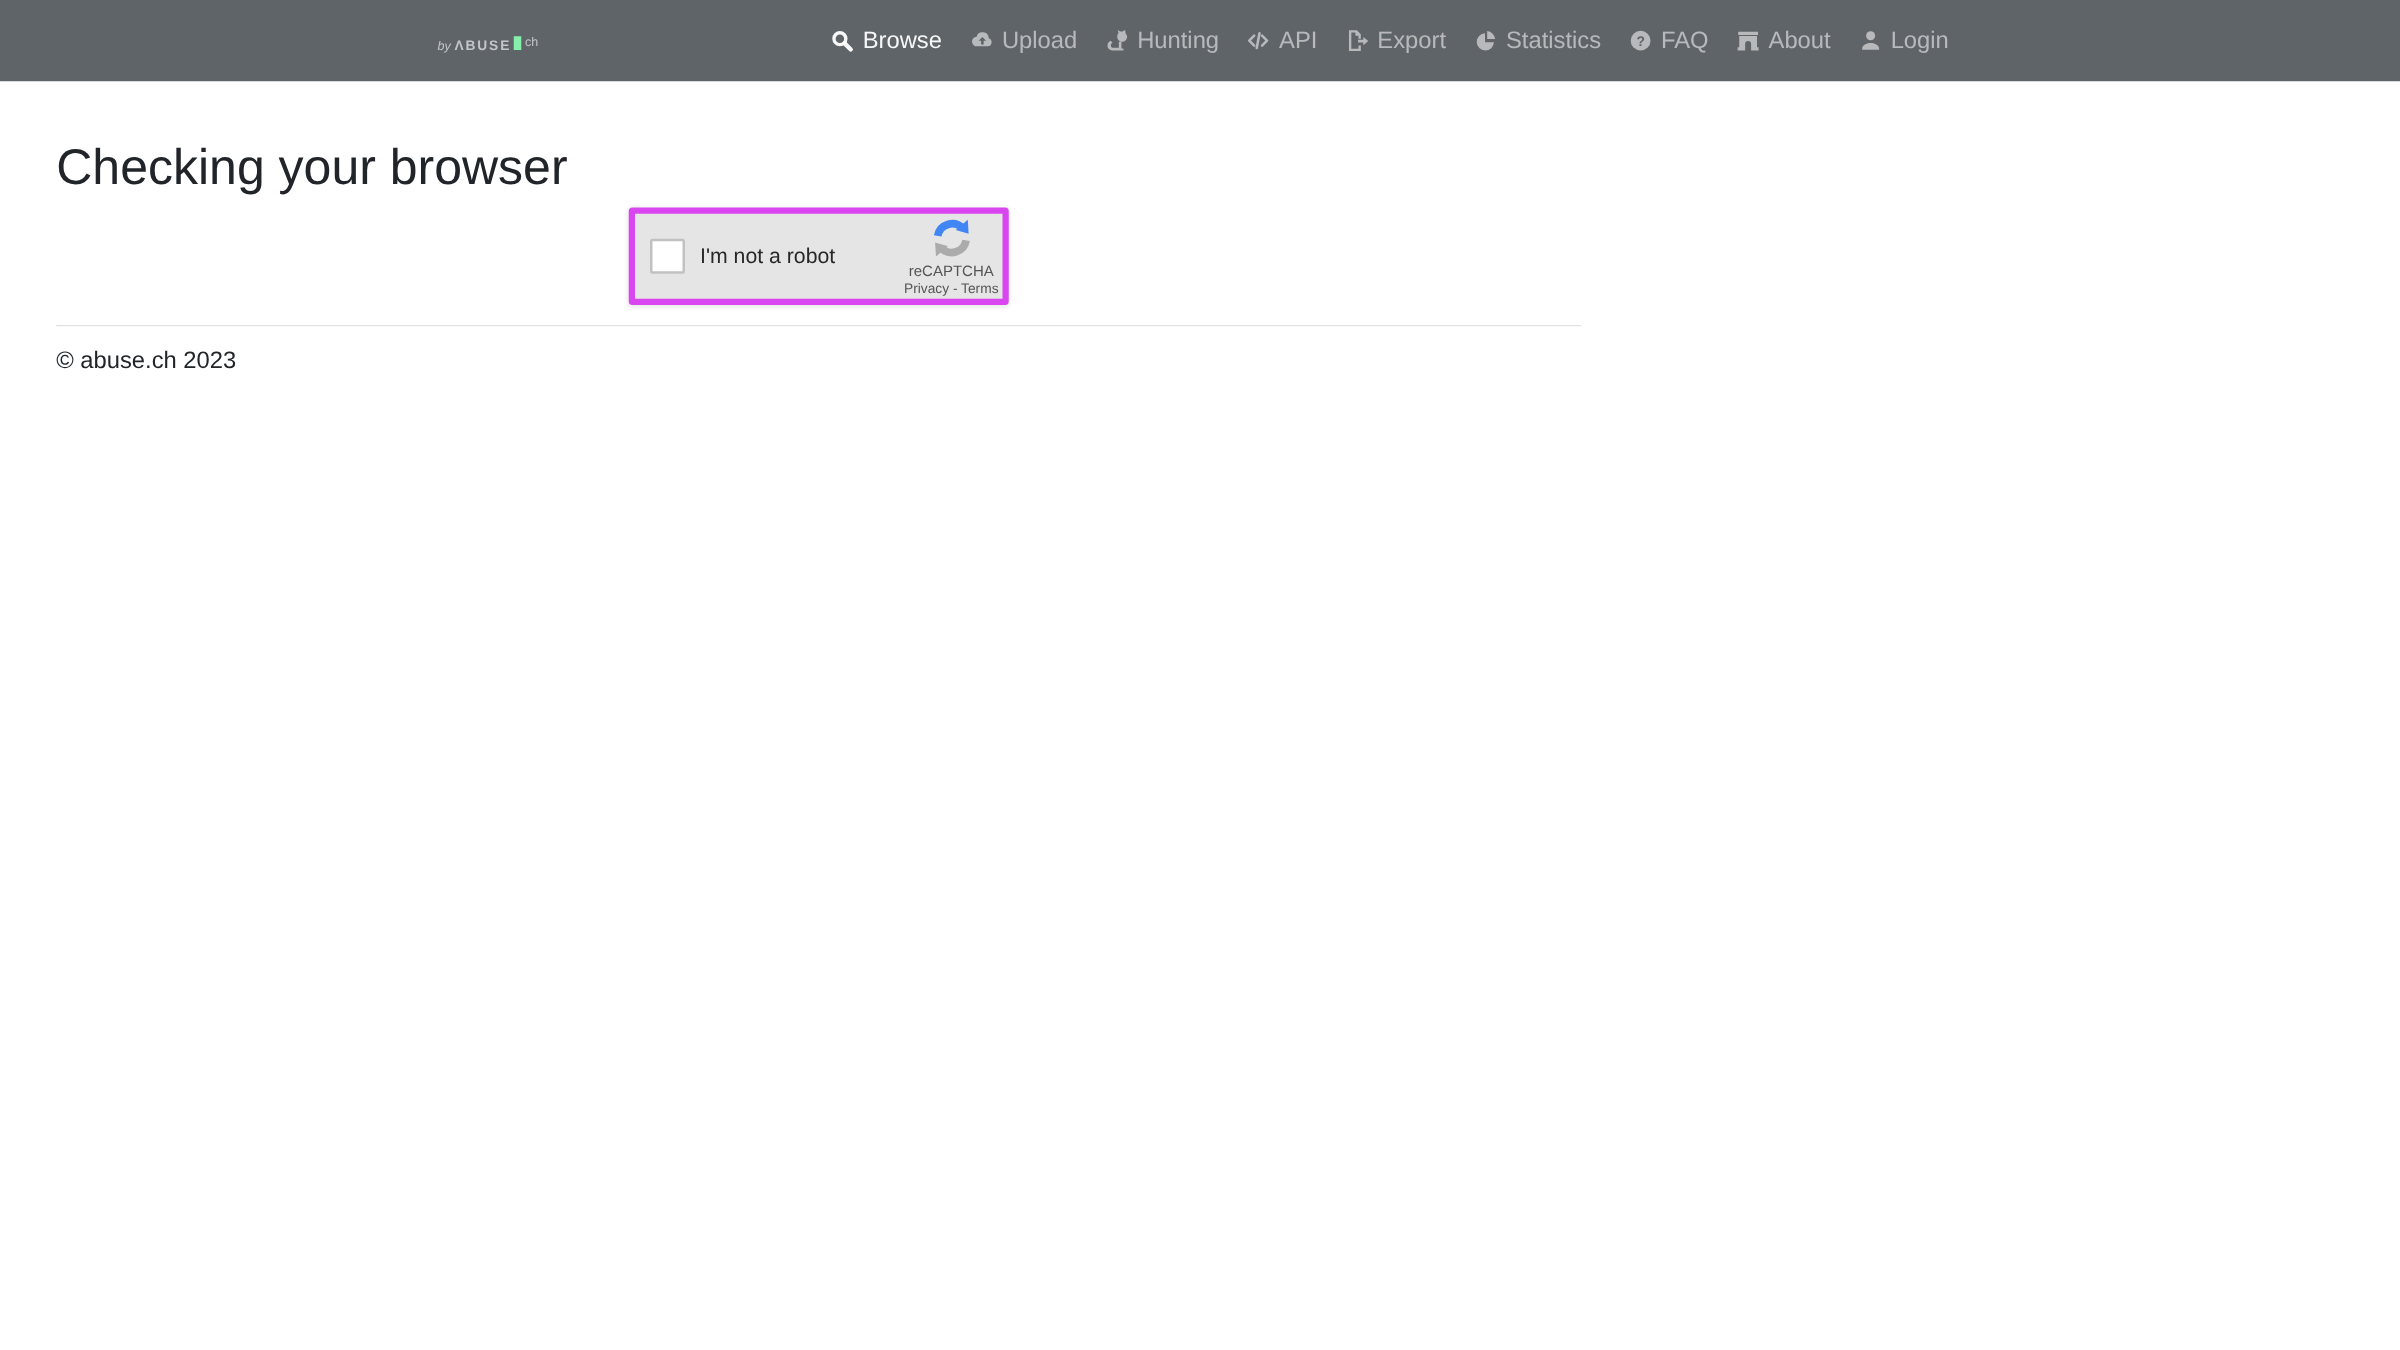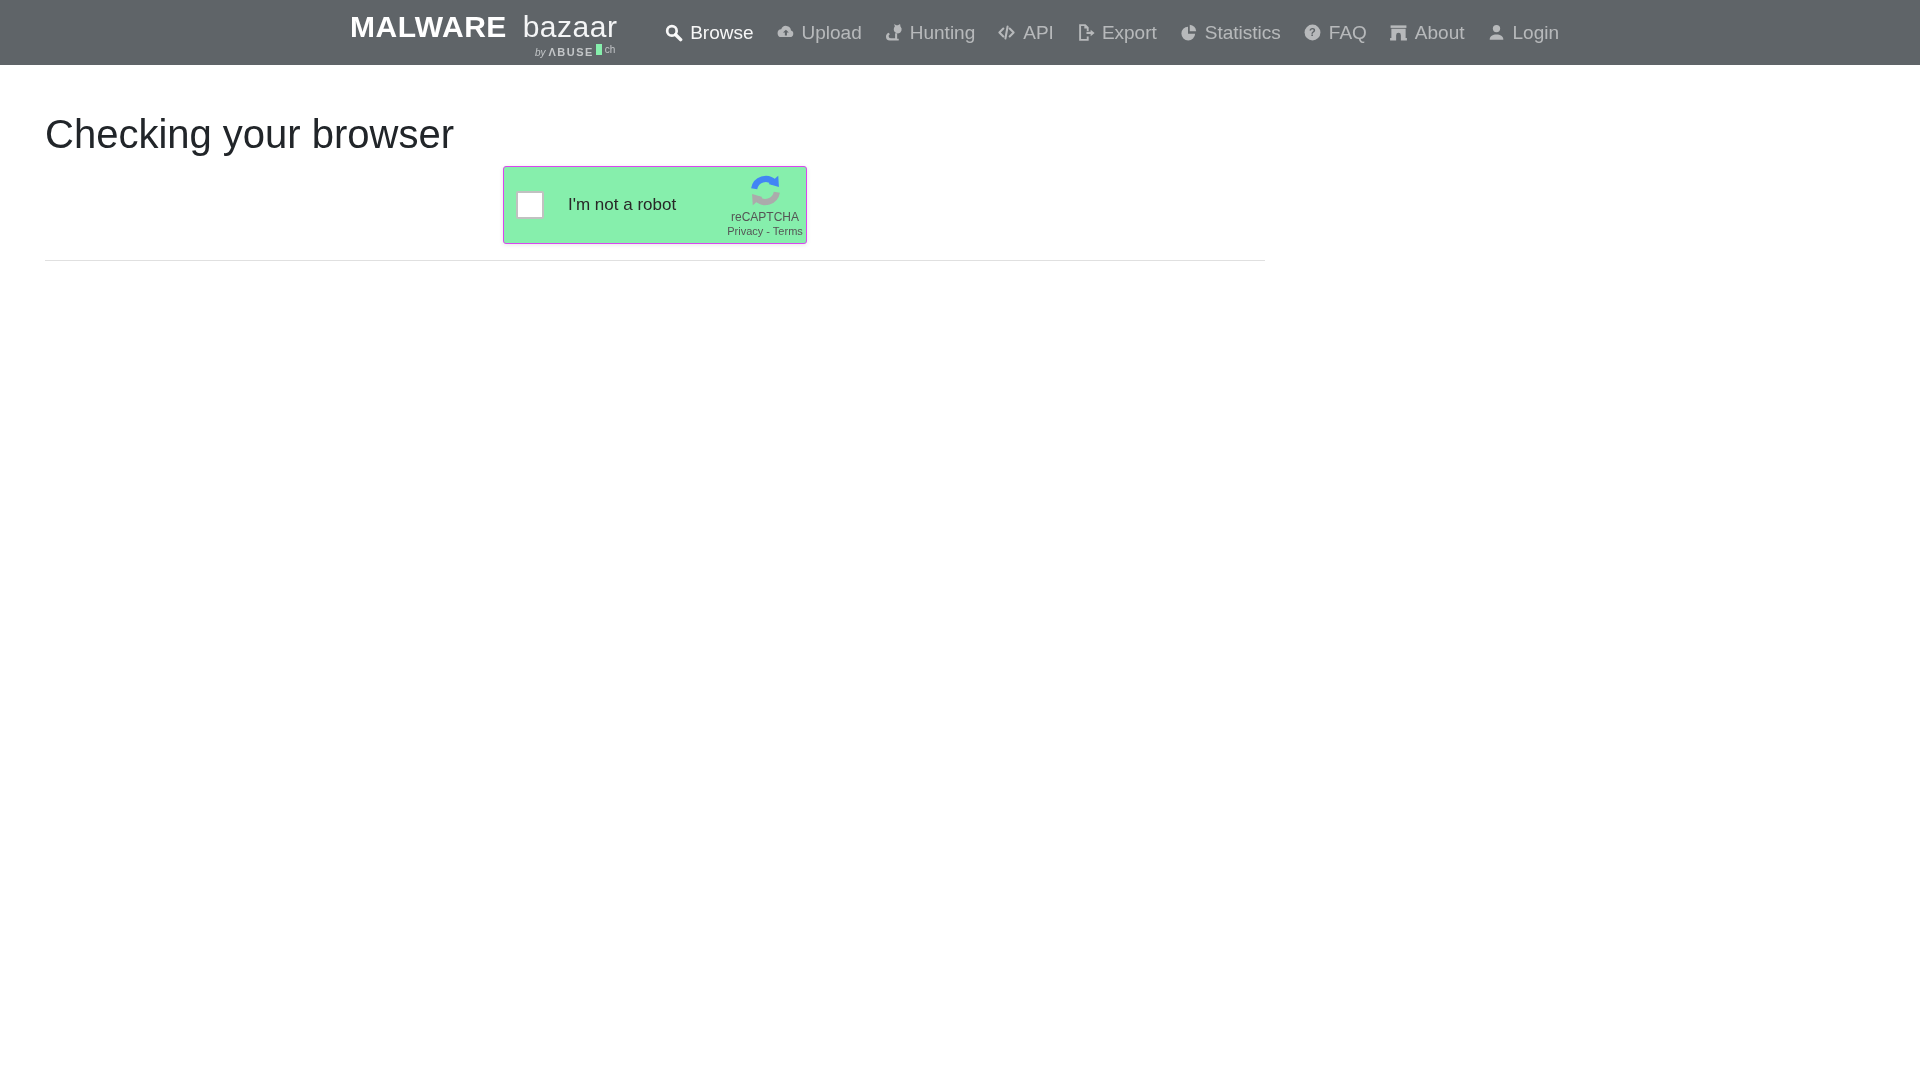--- a/index.html
+++ b/index.html
@@ -46,23 +46,23 @@
     margin:44px 0 8px;color:var(--text);
   }
   .instruction{
     text-align:center;font-size:19px;line-height:1.2;
     margin:46px 0 16px;color:var(--text);
   }
 
   
   .recaptcha{
     width:304px;height:78px;margin:0 auto;
-    background:#86efac;border:1px solid #d946ef;border-radius:3px;
+    background:#e5e5e5;border:5px solid #d946ef;border-radius:3px;
     box-shadow:0 1px 4px rgba(0,0,0,.10);
-    display:flex;align-items:center;gap:12px;
+    display:flex;align-items:center;
   }
   .recaptcha-checkbox{
     width:28px;height:28px;background:#fff;
     border:2px solid #c1c1c1;border-radius:2px;
     margin-left:12px;cursor:pointer;flex:0 0 auto;
   }
   .recaptcha-label{font-size:17px;color:#282727;margin-left:12px;}
   .recaptcha-right{
     margin-left:auto;margin-right:9px;
     display:flex;flex-direction:column;align-items:center;width:64px;
@@ -79,24 +79,20 @@
   .footer-text{font-size:19px;margin:17px 0;color:var(--text);}
 </style>
 </head>
 <body>
 
 <div class="page">
 
   <nav class="navbar">
     <div class="container navbar-inner">
       <a class="brand" href="#">
-        <span class="brand-main">
-          <span class="brand-malware">MALWARE</span>
-          <span class="brand-bazaar">bazaar</span>
-        </span>
         <span class="brand-tag">
           <span class="brand-by">by</span><span class="brand-abuse">ΛBUSE</span><span class="brand-tld">ch</span>
         </span>
       </a>
 
       <ul class="nav">
         <li>
             <a href="#" class="nav-link active">
           <span>
                 <svg viewBox="0 0 24 24">
@@ -228,15 +224,16 @@
         <span class="recaptcha-links">
           <a href="#">Privacy</a>
           <span>-</span>
           <a href="#">Terms</a>
         </span>
       </div>
     </div>
 
     <hr class="divider">
 
+    <p class="footer-text">© abuse.ch 2023</p>
   </main>
 
 </div>
 
 </body></html>

